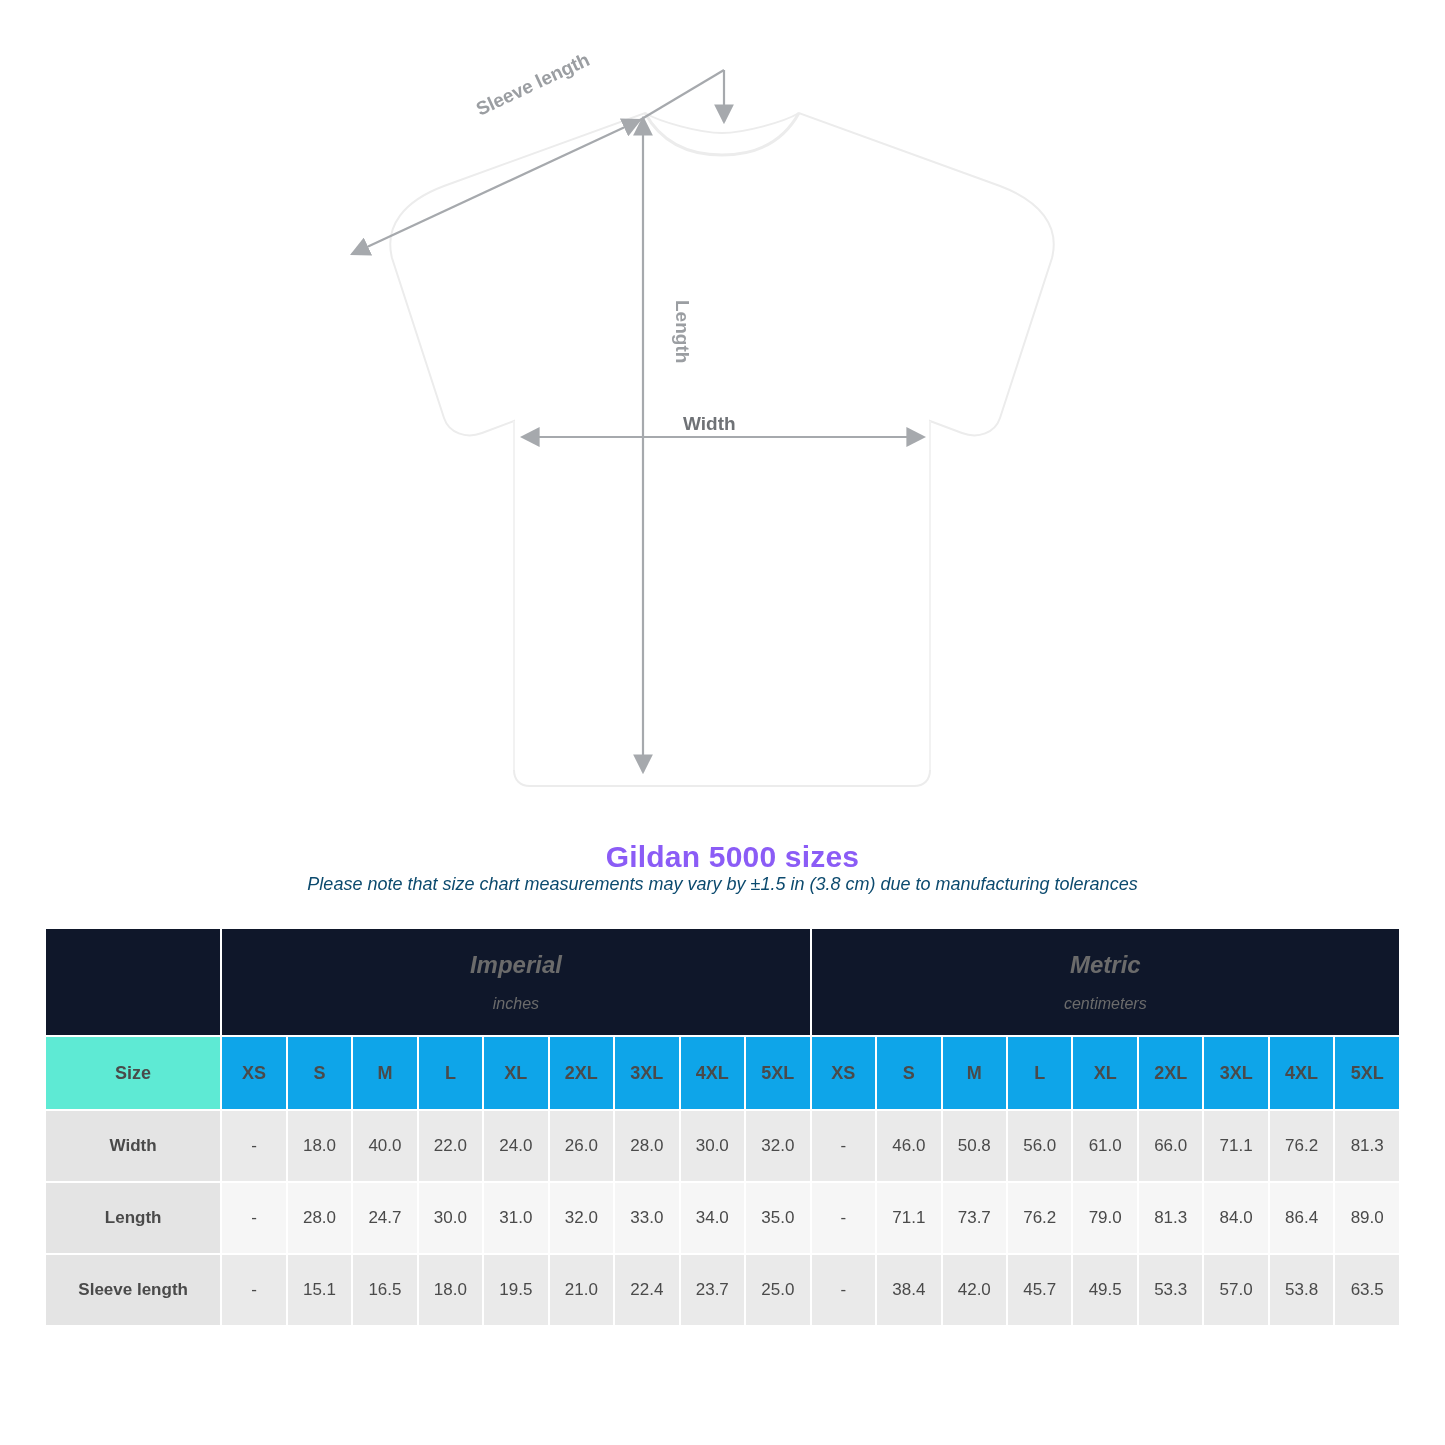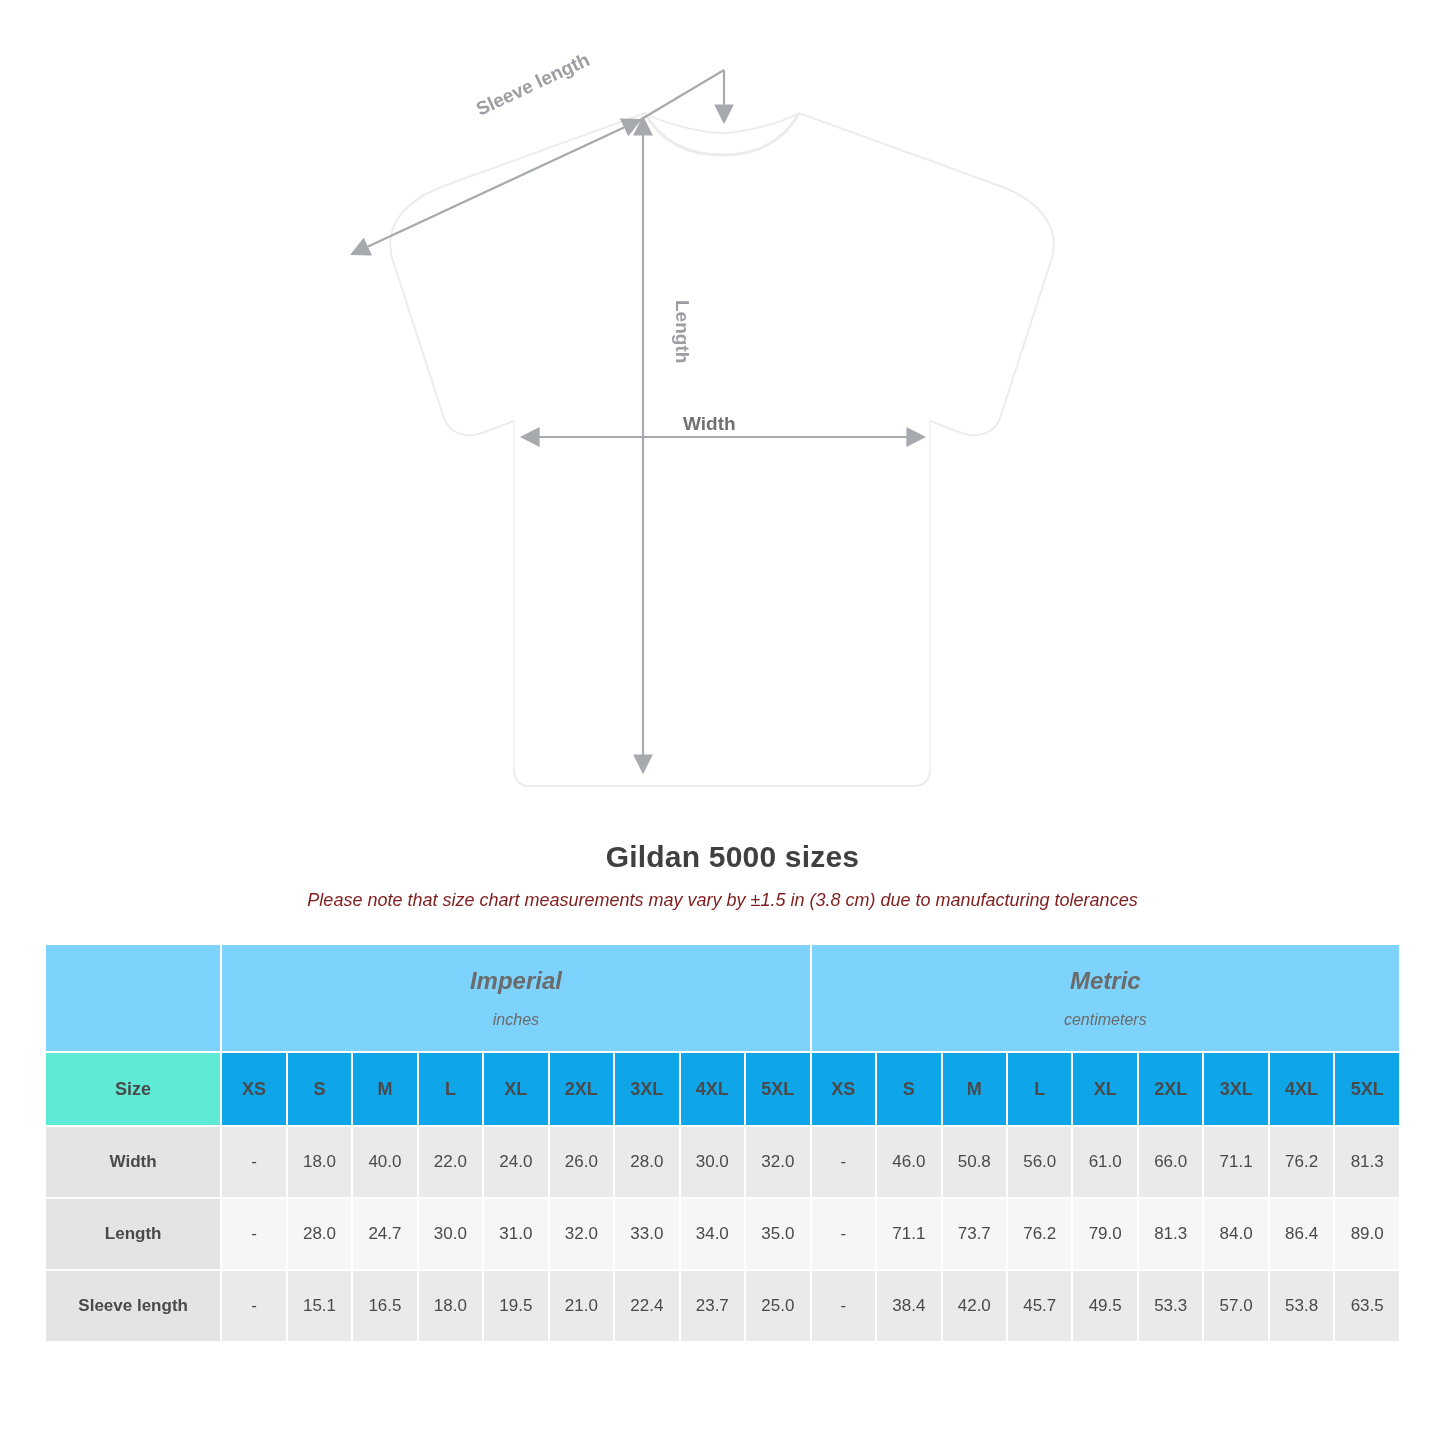--- a/index.html
+++ b/index.html
@@ -26,50 +26,49 @@
   }
 
   
   .title-block {
     text-align: center;
     margin-top: 10px;
   }
   .chart-title {
     font-size: 30px;
     font-weight: bold;
-    color: #404040;
+    color: #8b5cf6;
     letter-spacing: 0.2px;
     padding-left: 20px;
   }
   .chart-note {
     font-size: 18px;
     font-style: italic;
-    color: #7f1d1d;
-    margin-top: 16px;
+    color: #0c4a6e;
   }
 
   
   .table-wrap {
     margin: 32px 44px 0 44px;
   }
   table.size-table {
     border-collapse: collapse;
     width: 1357px;
     table-layout: fixed;
   }
   table.size-table td, table.size-table th {
     border: 2px solid #ffffff;
     text-align: center;
     font-size: 17px;
     color: #4a4a4a;
     padding: 0;
   }
   .unit-head {
     height: 106px;
-    background: #7dd3fc;
+    background: #0f172a;
   }
   .unit-name {
     font-size: 24px;
     font-style: italic;
     font-weight: bold;
     color: #6b6b6b;
     line-height: 1.15;
   }
   .unit-sub {
     font-size: 16px;

